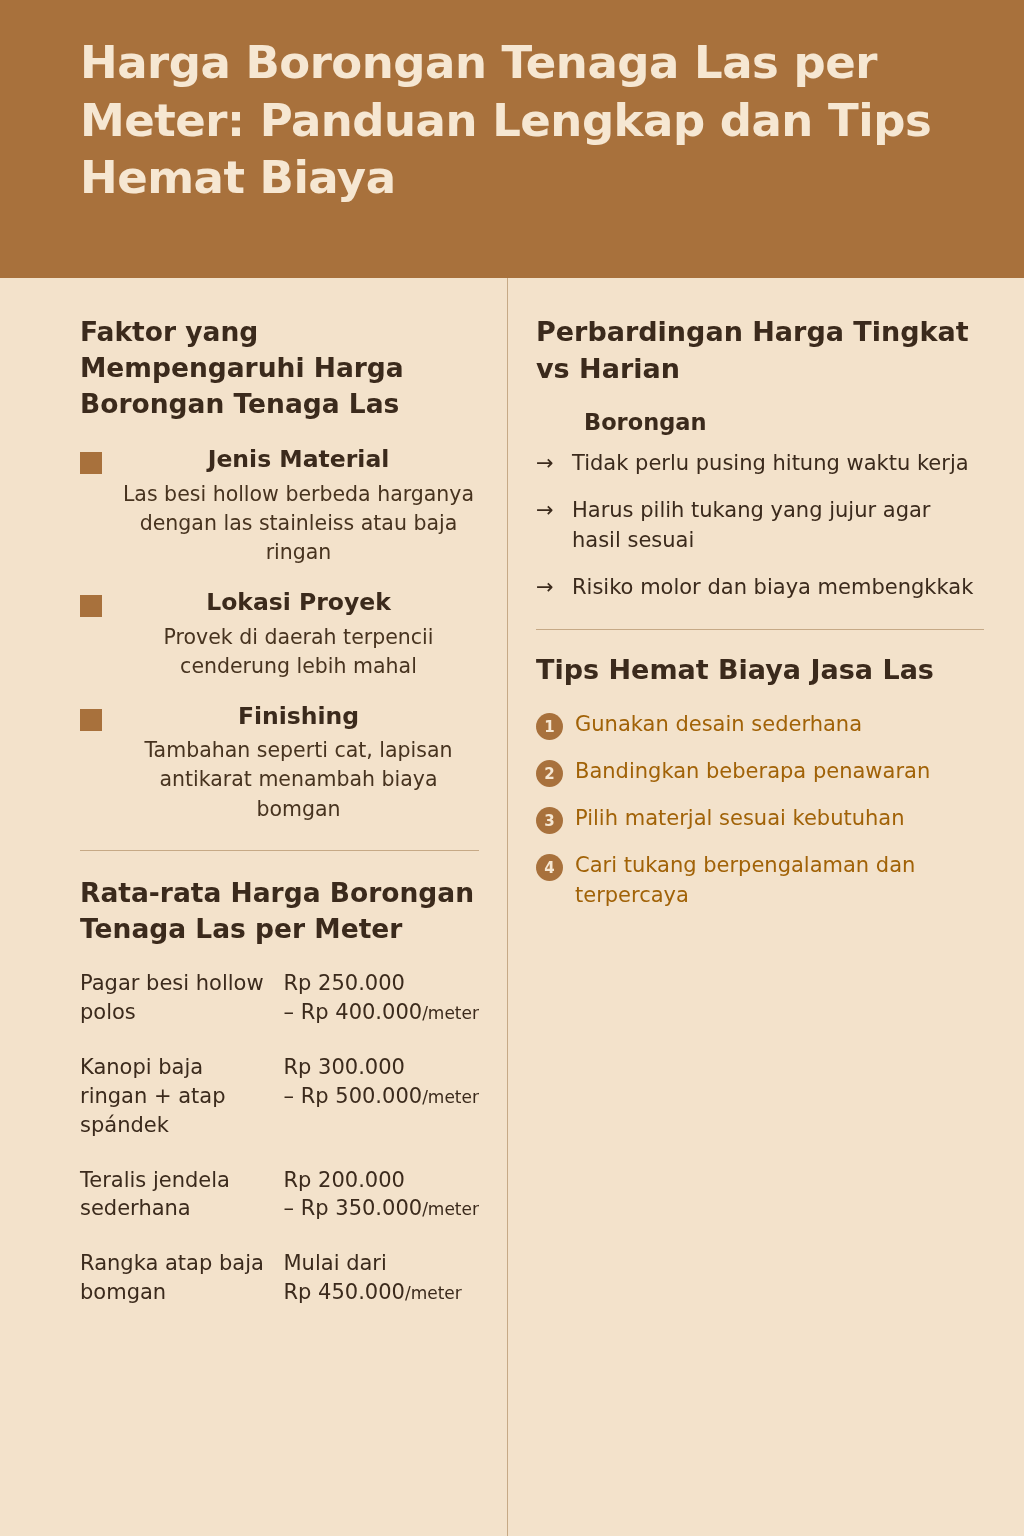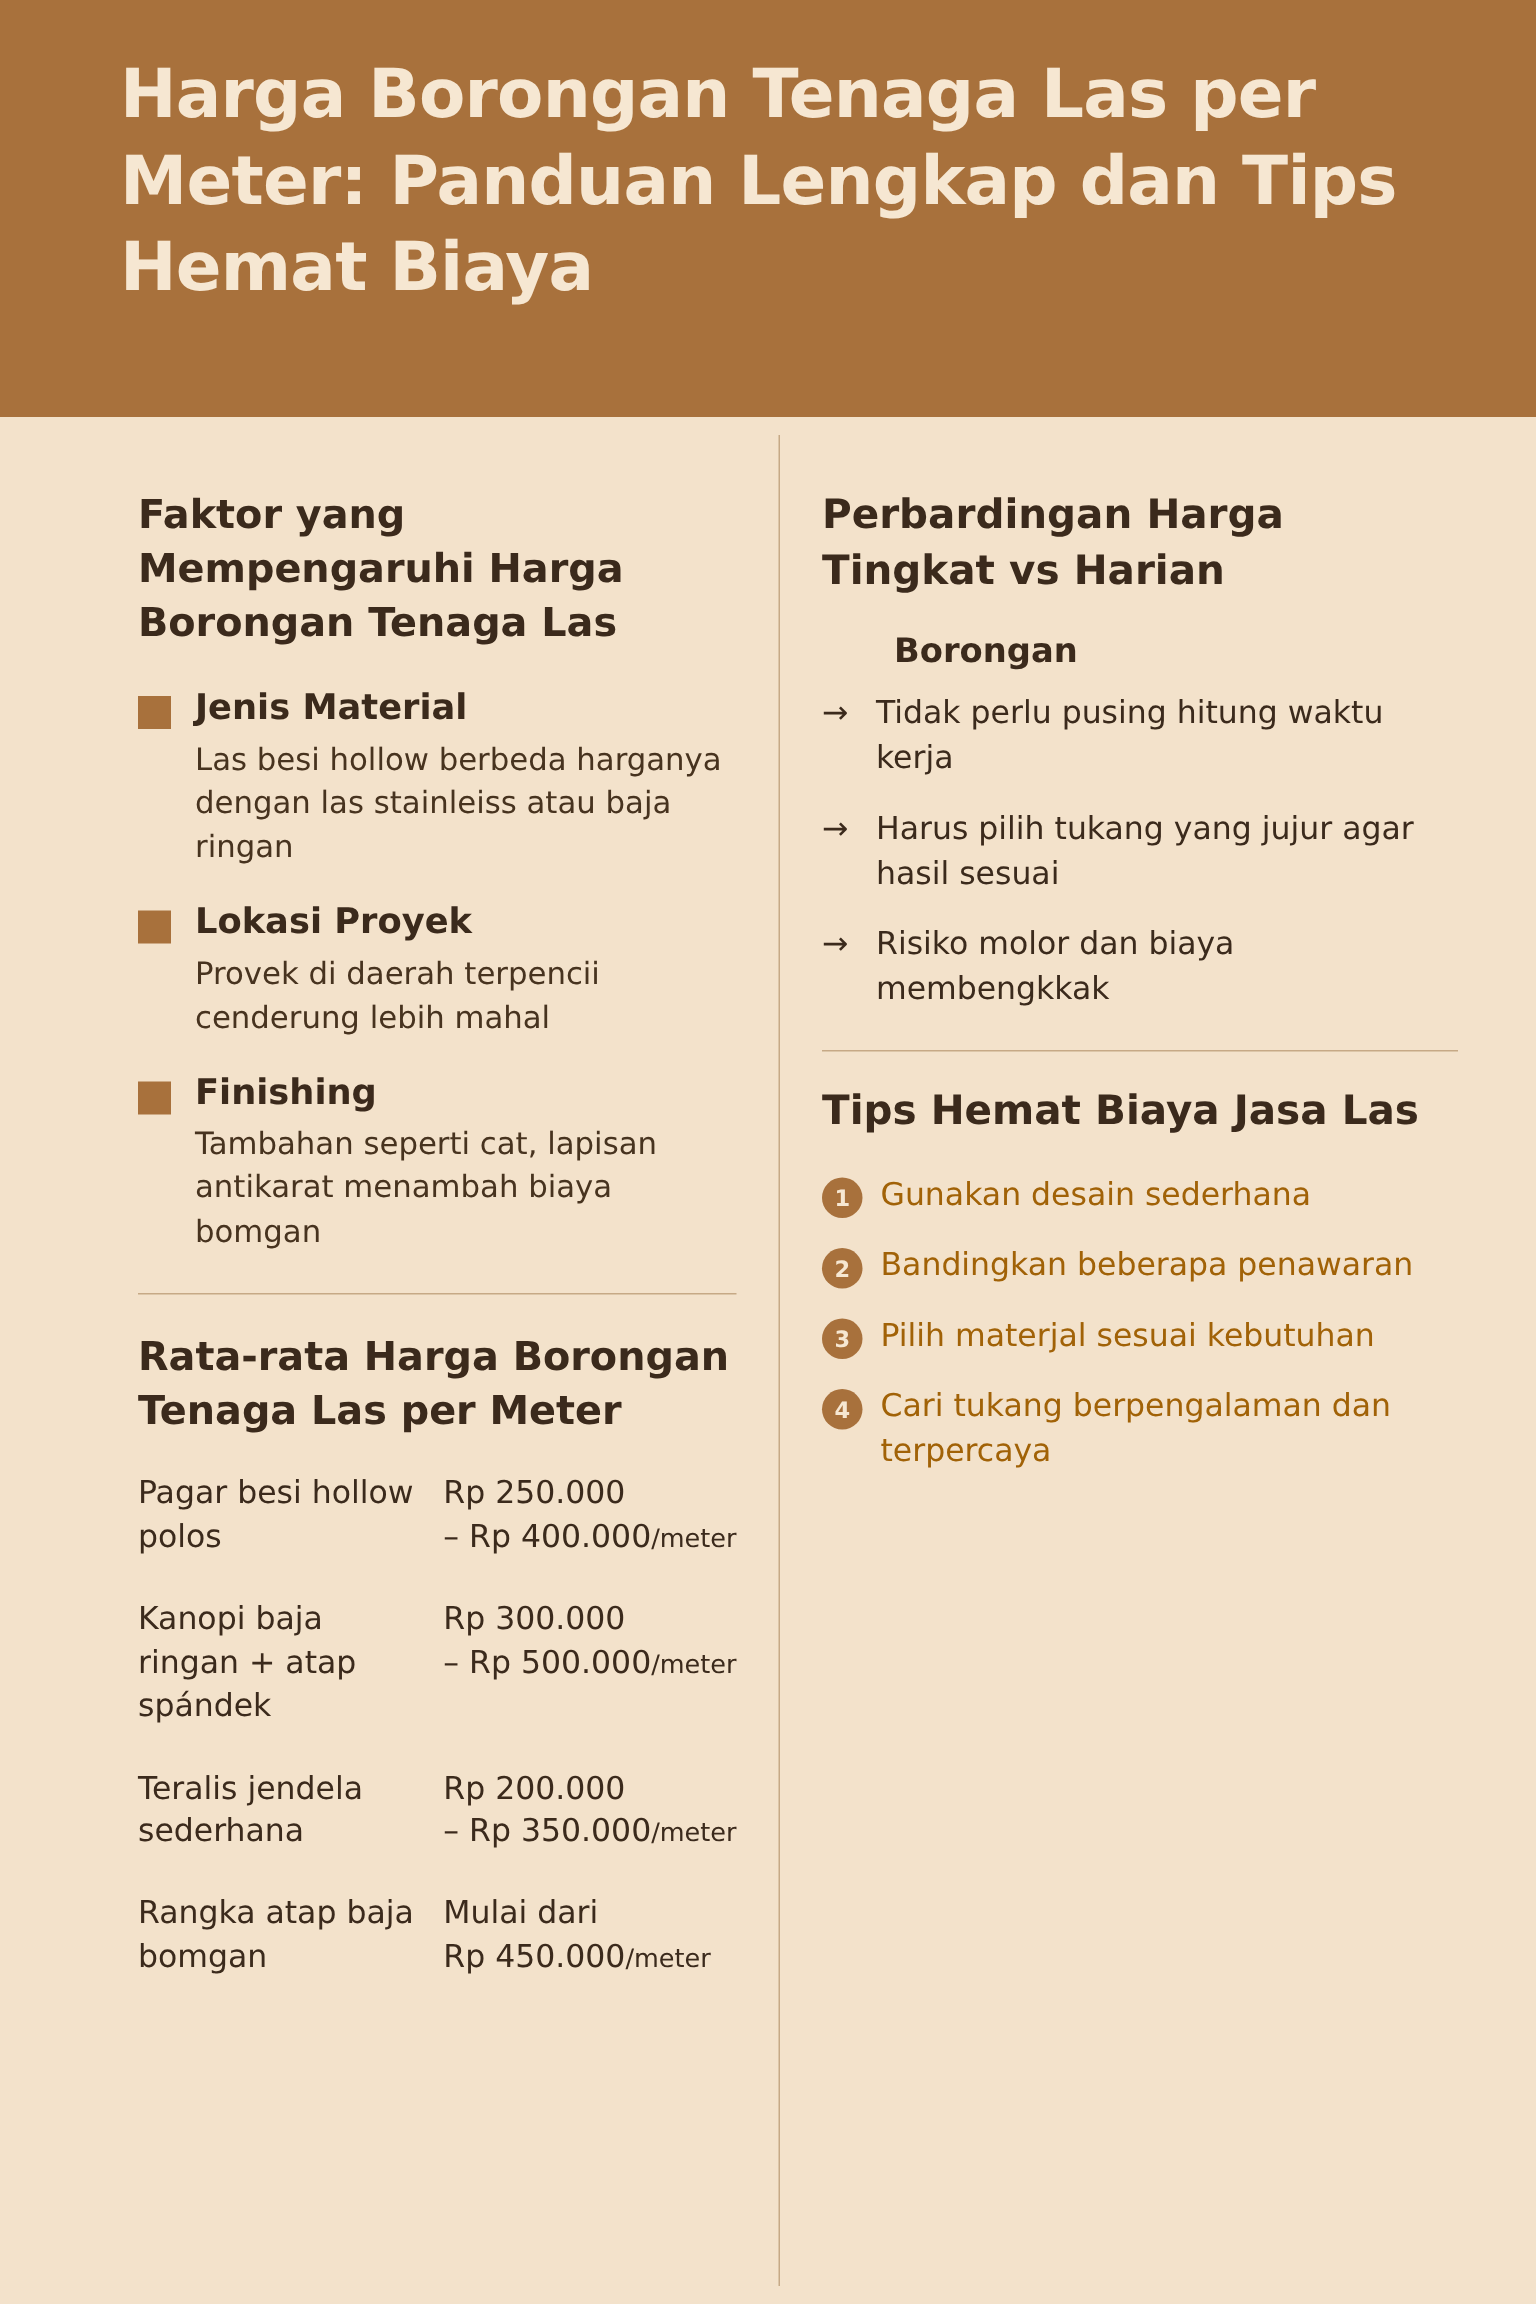--- a/index.html
+++ b/index.html
@@ -33,21 +33,21 @@
     color: #f6e7d2;
     font-size: 45px;
     line-height: 1.28;
     font-weight: 700;
     letter-spacing: -0.5px;
   }
 
   
   .body-wrap {
     display: flex;
-    padding: 12px;
+    padding: 0;
     box-sizing: border-box;
     height: 1258px;
   }
   .col-left {
     width: 508px;
     box-sizing: border-box;
     padding: 36px 28px 0 80px;
     border-right: 1.6px solid #c6a986;
     position: relative;
   }
@@ -66,20 +66,21 @@
   }
   h2.section-title.right {
     font-size: 27px;
   }
 
   
   .factor-list {
     margin: 0;
     padding: 0;
     list-style: none;
+    text-align: center;
   }
   .factor {
     display: flex;
     align-items: flex-start;
     margin-bottom: 20px;
   }
   .factor-sq {
     width: 22px;
     height: 22px;
     background: #a8713c;

